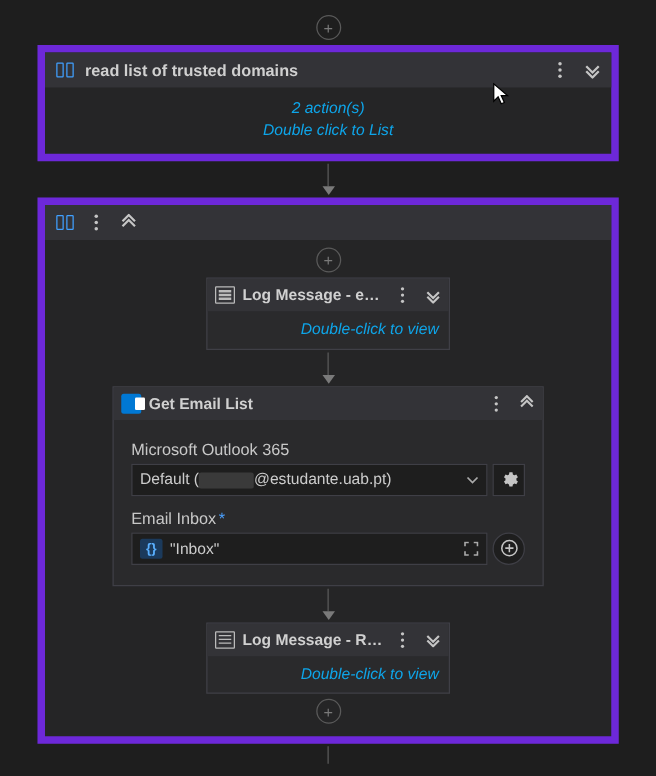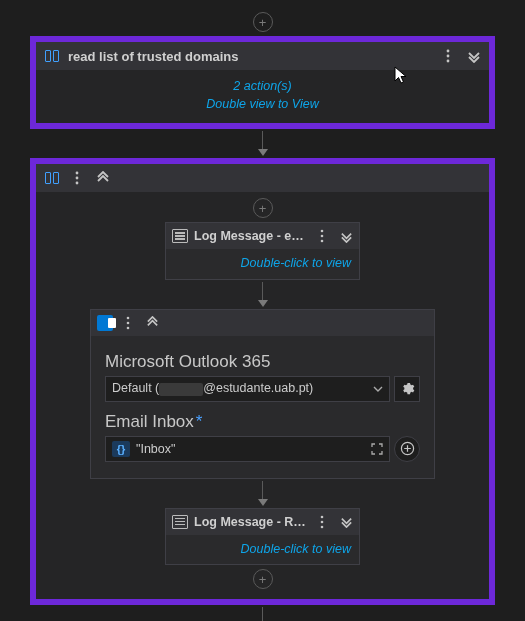--- a/index.html
+++ b/index.html
@@ -126,21 +126,21 @@
   .inner-body {
     padding: 6px 8px;
     text-align: right;
   }
   .form-body {
     padding: 10px 14px 14px 14px;
     text-align: left;
   }
   .form-label {
     color: #c8c8c8;
-    font-size: 17px;
+    font-size: 13px;
     margin-bottom: 4px;
     margin-top: 6px;
   }
   .required-star { color: #4aa0ff; margin-left: 2px; }
   .field-row {
     display: flex;
     align-items: stretch;
     gap: 4px;
     margin-bottom: 10px;
   }
@@ -249,21 +249,21 @@
       </span>
       <span class="icon-btn">
         <svg width="14" height="14" viewBox="0 0 14 14">
             <path d="M2 4 L7 9 L12 4" stroke="#c5c5c5" stroke-width="1.8" fill="none"></path>
             <path d="M2 8 L7 13 L12 8" stroke="#c5c5c5" stroke-width="1.8" fill="none"></path>
           </svg>
       </span>
     </div>
     <div class="block-body">
       <div class="hint-italic">2 action(s)</div>
-      <div class="hint-italic">Double view to View</div>
+      <div class="hint-italic">Double click to List</div>
     </div>
   </div>
 
   <div class="arrow-down">
     <div class="arrow-line"></div>
     <div class="arrow-head"></div>
   </div>
 
   <div class="block">
     <div class="block-header">
@@ -313,20 +313,21 @@
       </div>
 
       <div class="arrow-down">
         <div class="arrow-line"></div>
         <div class="arrow-head"></div>
       </div>
 
       <div class="inner-block wide">
         <div class="inner-header">
           <span class="outlook-icon"></span>
+          <span class="inner-title">Get Email List</span>
           <span class="icon-btn">
             <svg width="4" height="14" viewBox="0 0 4 14">
                 <circle cx="2" cy="2" r="1.3" fill="#c5c5c5"></circle>
                 <circle cx="2" cy="7" r="1.3" fill="#c5c5c5"></circle>
                 <circle cx="2" cy="12" r="1.3" fill="#c5c5c5"></circle>
               </svg>
           </span>
           <span class="icon-btn">
             <svg width="13" height="13" viewBox="0 0 14 14">
                 <path d="M2 10 L7 5 L12 10" stroke="#c5c5c5" stroke-width="1.8" fill="none"></path>

